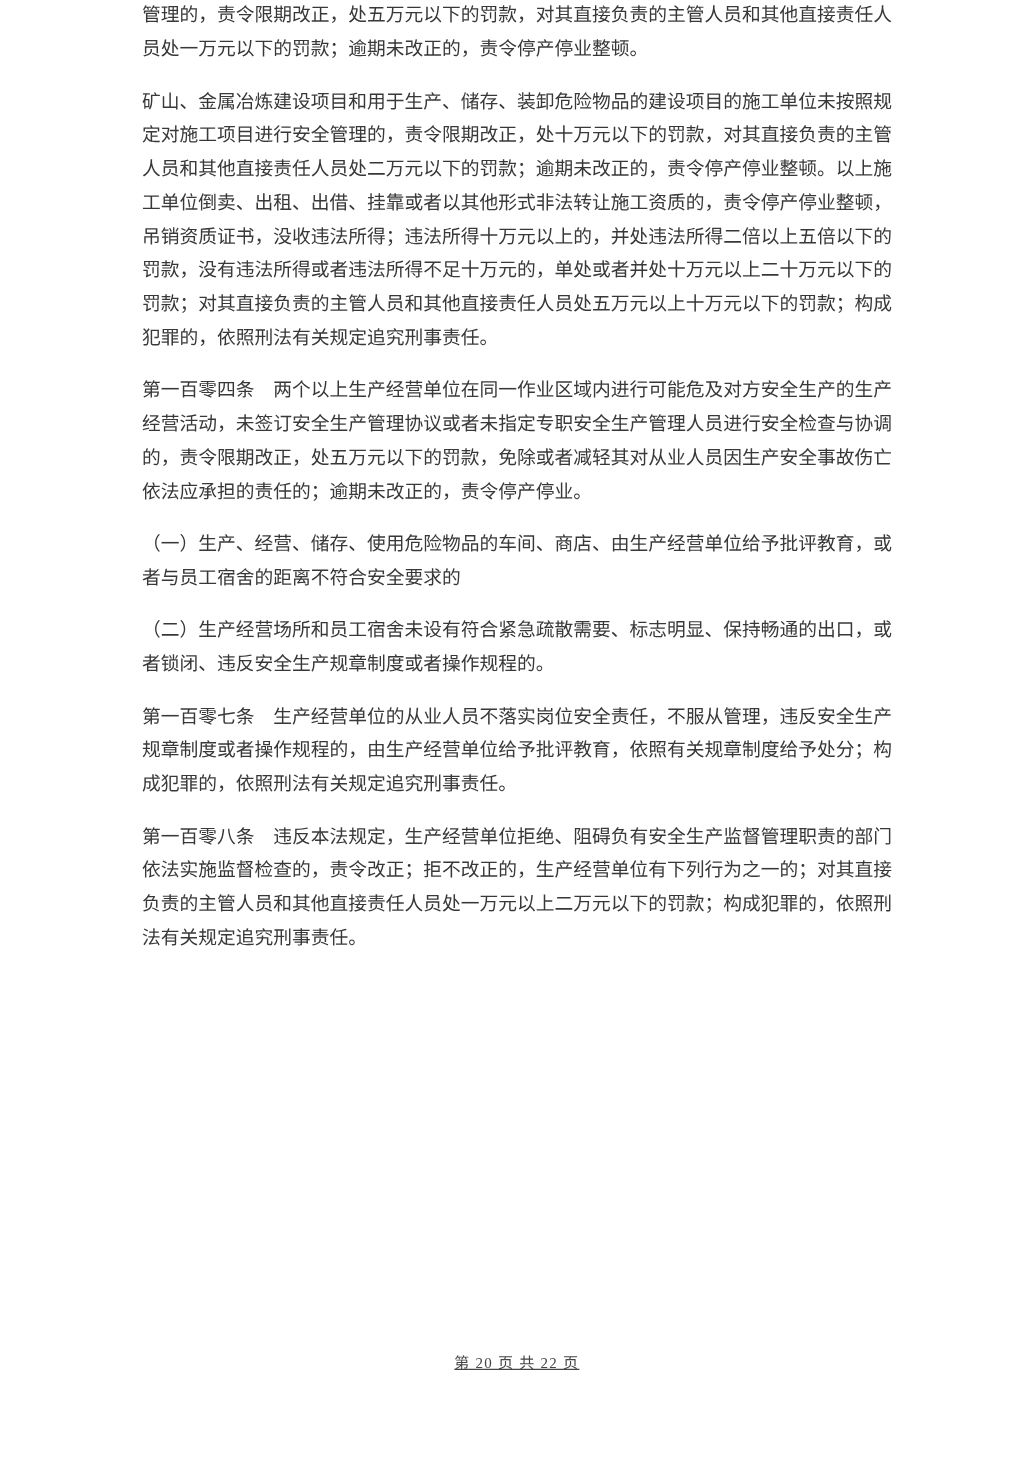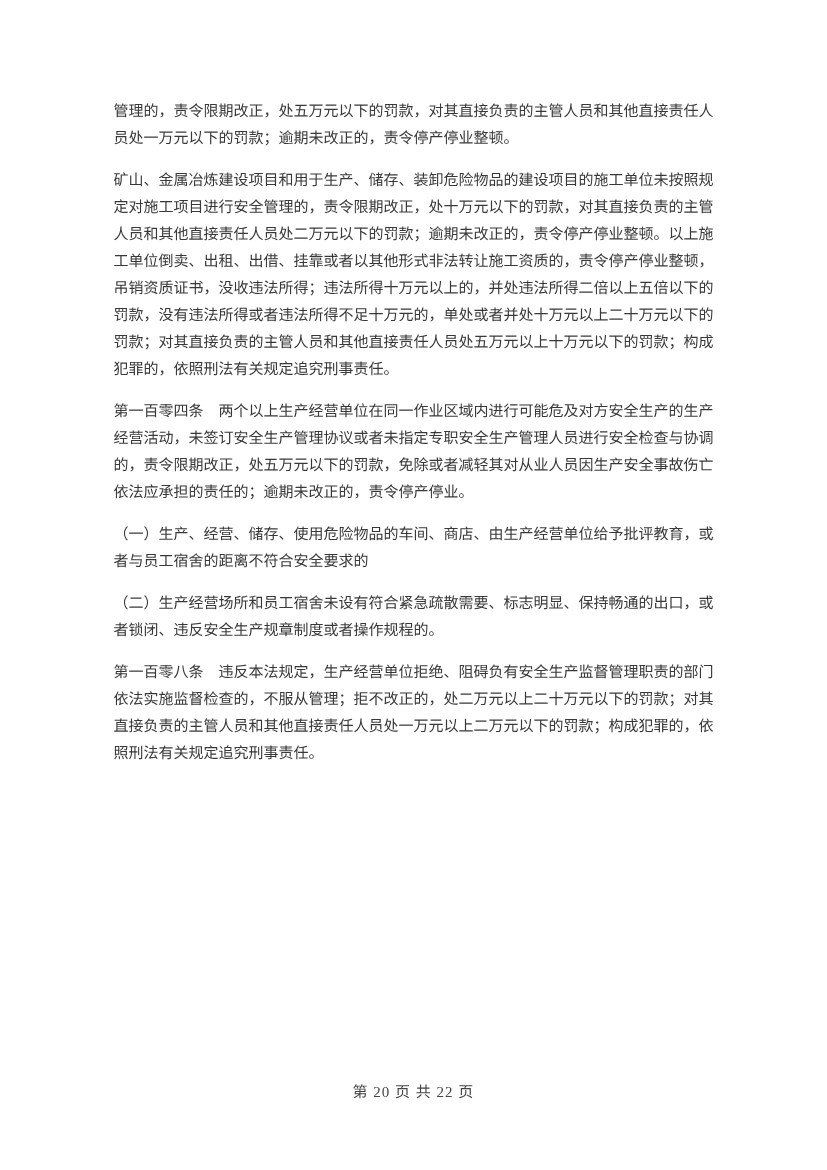--- a/index.html
+++ b/index.html
@@ -11,49 +11,50 @@
     position: relative;
     width: 827px;
     height: 1170px;
     background: #ffffff;
     margin: 0 auto;
     overflow: hidden;
   }
   .content {
     width: 600px;
     margin: 0 auto;
-    padding-top: 97px;
-    font-family: Liberation Sans, sans-serif;
+    font-family: Liberation Serif, serif;
     font-size: 15px;
     line-height: 27px;
     color: #383838;
     text-align: justify;
     text-justify: inter-ideograph;
   }
   .content p {
     margin: 0 0 15px 0;
   }
   .footer {
     position: absolute;
     top: 1080px;
     left: 0;
     width: 100%;
     text-align: center;
     font-family: "Liberation Serif", "DejaVu Serif", serif;
-    font-size: 15px;
+    font-size: 12px;
     color: #454545;
     letter-spacing: 1px;
+    text-decoration: underline;
   }
 </style>
 </head>
 <body>
 
 <div class="page">
   <div class="content">
     <p>管理的，责令限期改正，处五万元以下的罚款，对其直接负责的主管人员和其他直接责任人员处一万元以下的罚款；逾期未改正的，责令停产停业整顿。</p>
     <p>矿山、金属冶炼建设项目和用于生产、储存、装卸危险物品的建设项目的施工单位未按照规定对施工项目进行安全管理的，责令限期改正，处十万元以下的罚款，对其直接负责的主管人员和其他直接责任人员处二万元以下的罚款；逾期未改正的，责令停产停业整顿。以上施工单位倒卖、出租、出借、挂靠或者以其他形式非法转让施工资质的，责令停产停业整顿，吊销资质证书，没收违法所得；违法所得十万元以上的，并处违法所得二倍以上五倍以下的罚款，没有违法所得或者违法所得不足十万元的，单处或者并处十万元以上二十万元以下的罚款；对其直接负责的主管人员和其他直接责任人员处五万元以上十万元以下的罚款；构成犯罪的，依照刑法有关规定追究刑事责任。</p>
     <p>第一百零四条　两个以上生产经营单位在同一作业区域内进行可能危及对方安全生产的生产经营活动，未签订安全生产管理协议或者未指定专职安全生产管理人员进行安全检查与协调的，责令限期改正，处五万元以下的罚款，免除或者减轻其对从业人员因生产安全事故伤亡依法应承担的责任的；逾期未改正的，责令停产停业。</p>
     <p>（一）生产、经营、储存、使用危险物品的车间、商店、由生产经营单位给予批评教育，或者与员工宿舍的距离不符合安全要求的</p>
     <p>（二）生产经营场所和员工宿舍未设有符合紧急疏散需要、标志明显、保持畅通的出口，或者锁闭、违反安全生产规章制度或者操作规程的。</p>
-    <p>第一百零八条　违反本法规定，生产经营单位拒绝、阻碍负有安全生产监督管理职责的部门依法实施监督检查的，不服从管理；拒不改正的，处二万元以上二十万元以下的罚款；对其直接负责的主管人员和其他直接责任人员处一万元以上二万元以下的罚款；构成犯罪的，依照刑法有关规定追究刑事责任。</p>
+    <p>第一百零七条　生产经营单位的从业人员不落实岗位安全责任，不服从管理，违反安全生产规章制度或者操作规程的，由生产经营单位给予批评教育，依照有关规章制度给予处分；构成犯罪的，依照刑法有关规定追究刑事责任。</p>
+    <p>第一百零八条　违反本法规定，生产经营单位拒绝、阻碍负有安全生产监督管理职责的部门依法实施监督检查的，责令改正；拒不改正的，生产经营单位有下列行为之一的；对其直接负责的主管人员和其他直接责任人员处一万元以上二万元以下的罚款；构成犯罪的，依照刑法有关规定追究刑事责任。</p>
   </div>
   <div class="footer">第 20 页 共 22 页</div>
 </div>
 
 </body></html>

